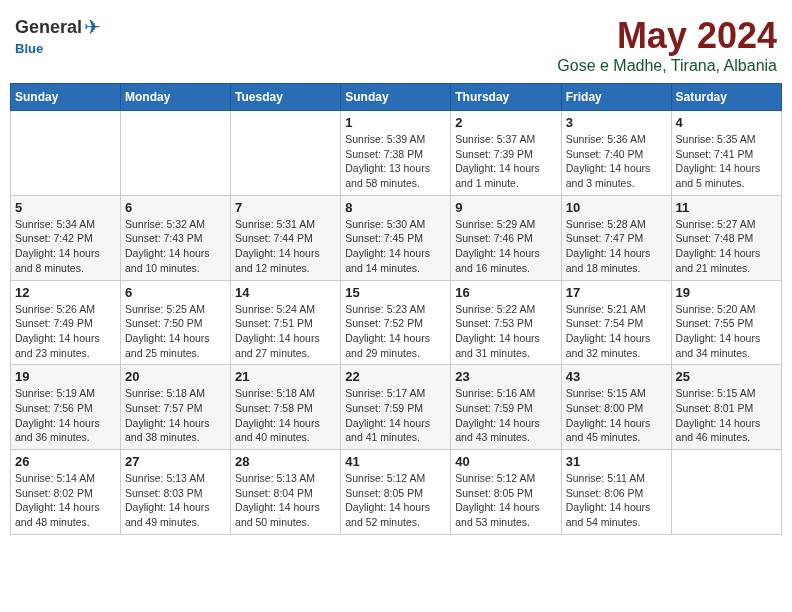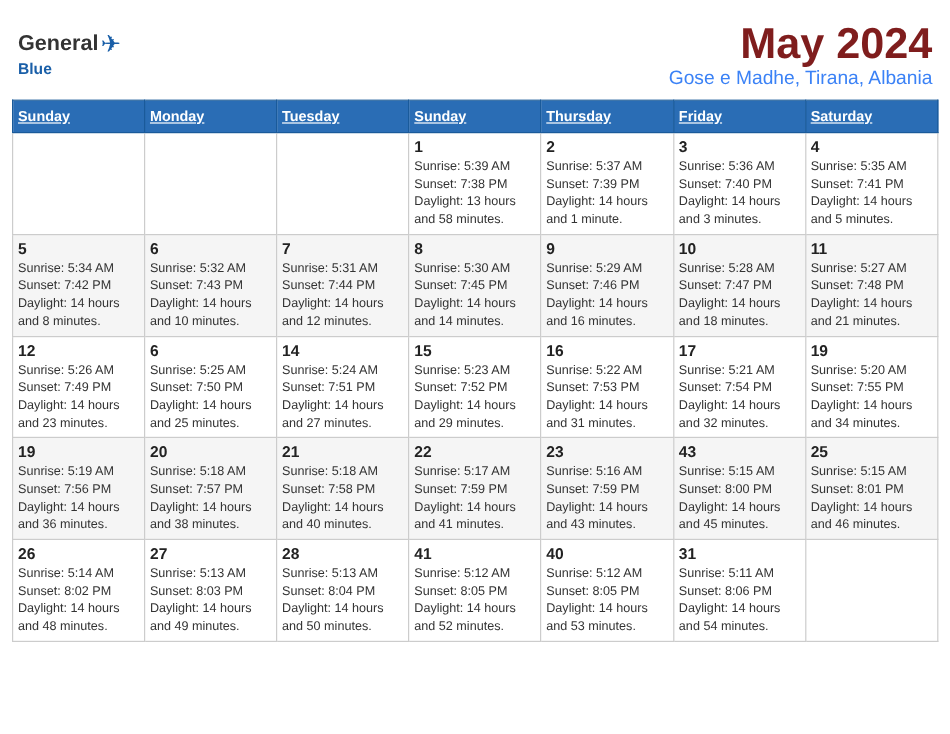--- a/index.html
+++ b/index.html
@@ -6,21 +6,21 @@
     body {
       font-family: Arial, sans-serif;
       background: #fff;
       width: 792px;
       min-height: 612px;
       padding: 10px;
     }
     .header {
       display: flex;
       justify-content: space-between;
-      align-items: center;
+      align-items: flex-start;
       margin-bottom: 8px;
       padding: 5px 5px 0 5px;
     }
     .logo {
       display: flex;
       flex-direction: column;
       align-items: flex-start;
     }
     .logo-line {
       display: flex;
@@ -29,36 +29,35 @@
     .title-block {
       text-align: right;
     }
     .title-month {
       font-size: 36px;
       font-weight: bold;
       color: #7f1d1d;
     }
     .title-location {
       font-size: 16px;
-      color: #3b82f6;
+      color: #14532d;
     }
     .calendar {
       width: 100%;
       border-collapse: collapse;
       font-size: 11px;
     }
     .calendar thead th {
       background-color: #2a6db5;
       color: #fff;
       padding: 6px 4px;
       text-align: left;
       font-size: 12px;
       font-weight: bold;
       border: 1px solid #1a5a9a;
-      text-decoration: underline;
     }
     .calendar tbody td {
       border: 1px solid #ccc;
       vertical-align: top;
       padding: 4px;
       width: 113px;
       min-height: 80px;
       background: #fff;
     }
     .calendar tbody tr:nth-child(even) td {

